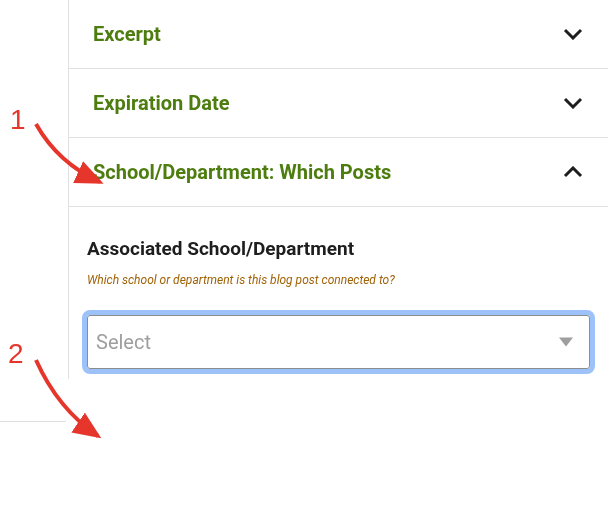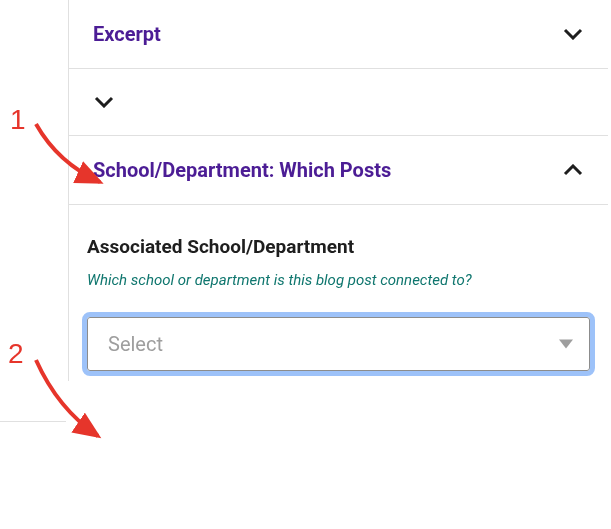--- a/index.html
+++ b/index.html
@@ -23,21 +23,21 @@
       display: flex;
       justify-content: space-between;
       align-items: center;
       padding: 22px 24px;
       border-bottom: 1px solid #e0e0e0;
       cursor: pointer;
     }
     .section-header .title {
       font-size: 20px;
       font-weight: 700;
-      color: #4c1d95;
+      color: #4d7c0f;
     }
     .chevron {
       width: 22px;
       height: 22px;
       display: flex;
       align-items: center;
       justify-content: center;
     }
     .chevron svg {
       width: 20px;
@@ -49,32 +49,32 @@
     .section-body {
       padding: 30px 18px 10px 18px;
     }
     .field-label {
       font-size: 19px;
       font-weight: 700;
       color: #1e1e1e;
       margin-bottom: 12px;
     }
     .field-description {
-      font-size: 15px;
+      font-size: 12px;
       font-style: italic;
-      color: #0f766e;
+      color: #a16207;
       line-height: 1.4;
       margin-bottom: 26px;
     }
     .select-wrapper {
       position: relative;
       border: 1px solid #8c8c8c;
       border-radius: 3px;
       background: #ffffff;
-      padding: 14px 20px;
+      padding: 14px 8px;
       outline: 5px solid rgba(91, 153, 245, 0.6);
       outline-offset: 0;
       cursor: pointer;
     }
     .select-placeholder {
       font-size: 20px;
       color: #9e9e9e;
     }
     .select-triangle {
       position: absolute;
@@ -135,20 +135,21 @@
   <div class="section-header">
     <span class="title">Excerpt</span>
     <span class="chevron">
       <svg viewBox="0 0 20 12">
           <polyline points="2,2 10,10 18,2"></polyline>
         </svg>
     </span>
   </div>
 
   <div class="section-header">
+    <span class="title">Expiration Date</span>
     <span class="chevron">
       <svg viewBox="0 0 20 12">
           <polyline points="2,2 10,10 18,2"></polyline>
         </svg>
     </span>
   </div>
 
   <div class="section-header">
     <span class="title">School/Department: Which Posts</span>
     <span class="chevron">

